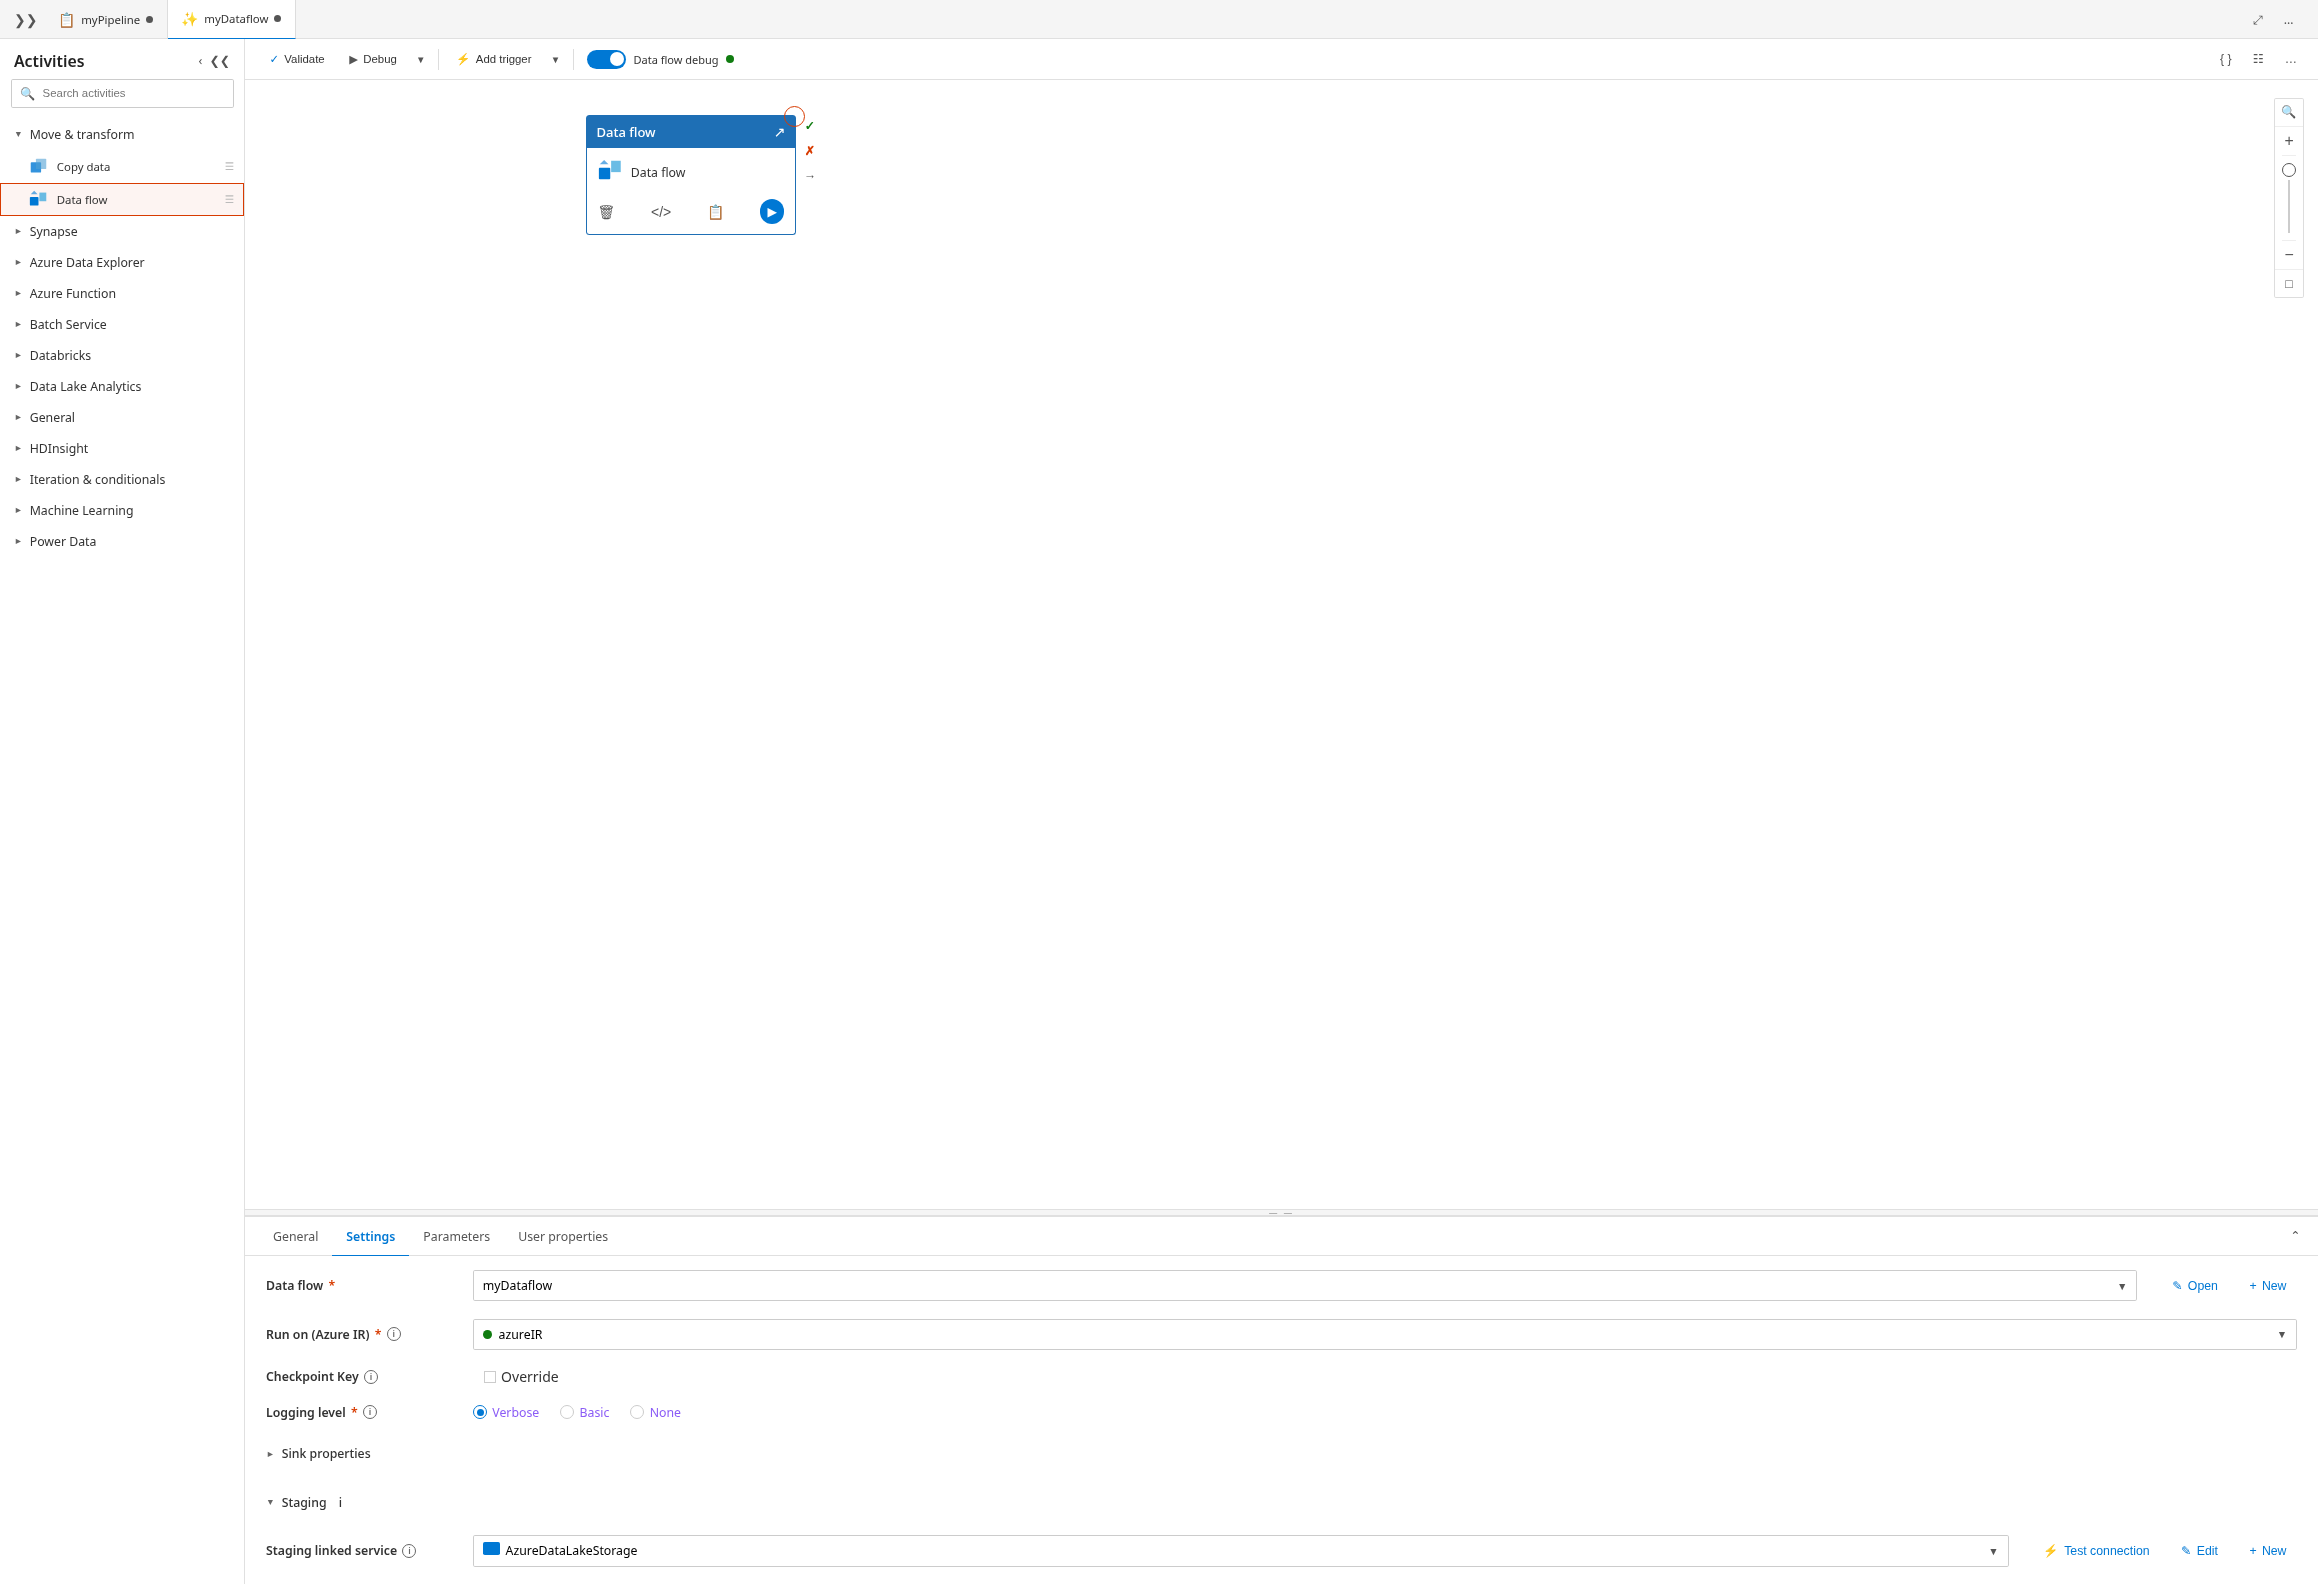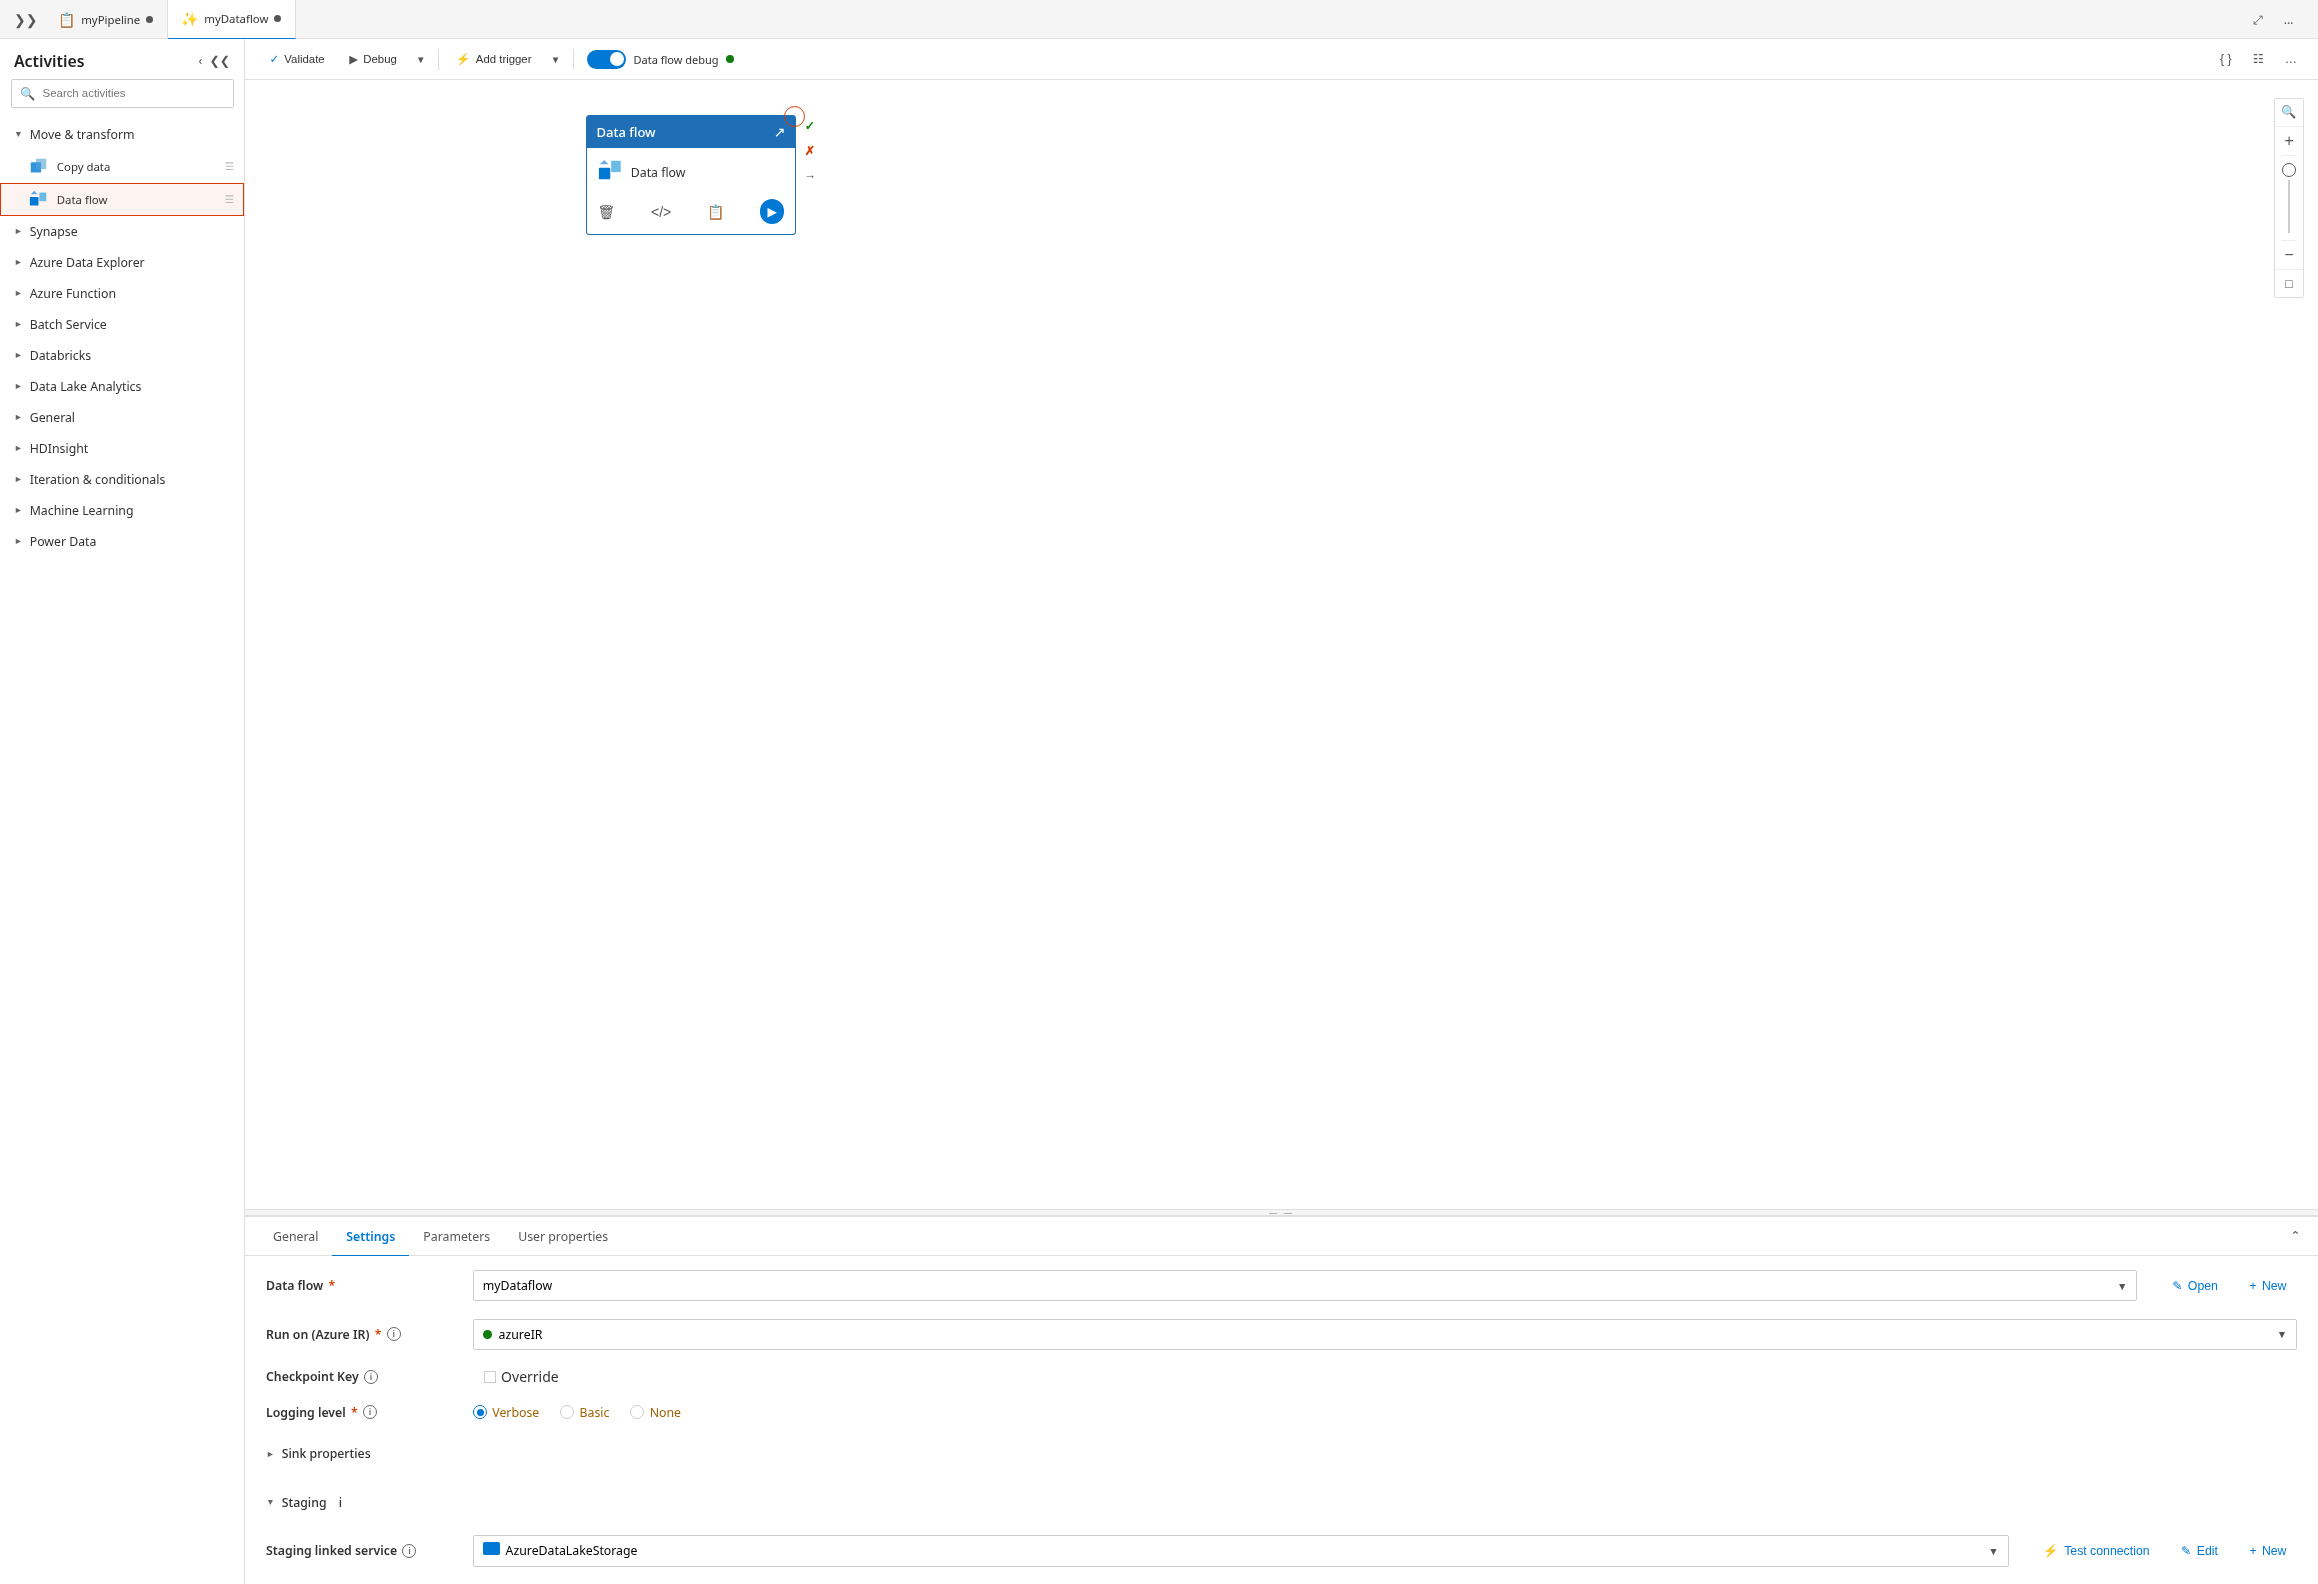--- a/index.html
+++ b/index.html
@@ -284,21 +284,21 @@
       font-size: 12.3px; color: #333; width: 350px; background: #fff;
     }
 
     .checkbox-override {
       display: flex; align-items: center; gap: 5.3px;
       font-size: 14px; color: #333;
     }
     .checkbox { width: 12.3px; height: 12.3px; border: 0.9px solid #ccc; background: #fff; }
 
     .radio-group { display: flex; gap: 21px; align-items: center; }
-    .radio-item { display: flex; align-items: center; gap: 5.3px; font-size: 12.3px; color: #a16207; cursor: pointer; }
+    .radio-item { display: flex; align-items: center; gap: 5.3px; font-size: 12.3px; color: #8b5cf6; cursor: pointer; }
     .radio {
       width: 14px; height: 14px; border-radius: 50%; border: 1.8px solid #ccc;
       display: flex; align-items: center; justify-content: center;
     }
     .radio.checked { border-color: #0078d4; }
     .radio.checked::after {
       content: ''; width: 7px; height: 7px; background: #0078d4; border-radius: 50%;
     }
 
     .section-toggle {

